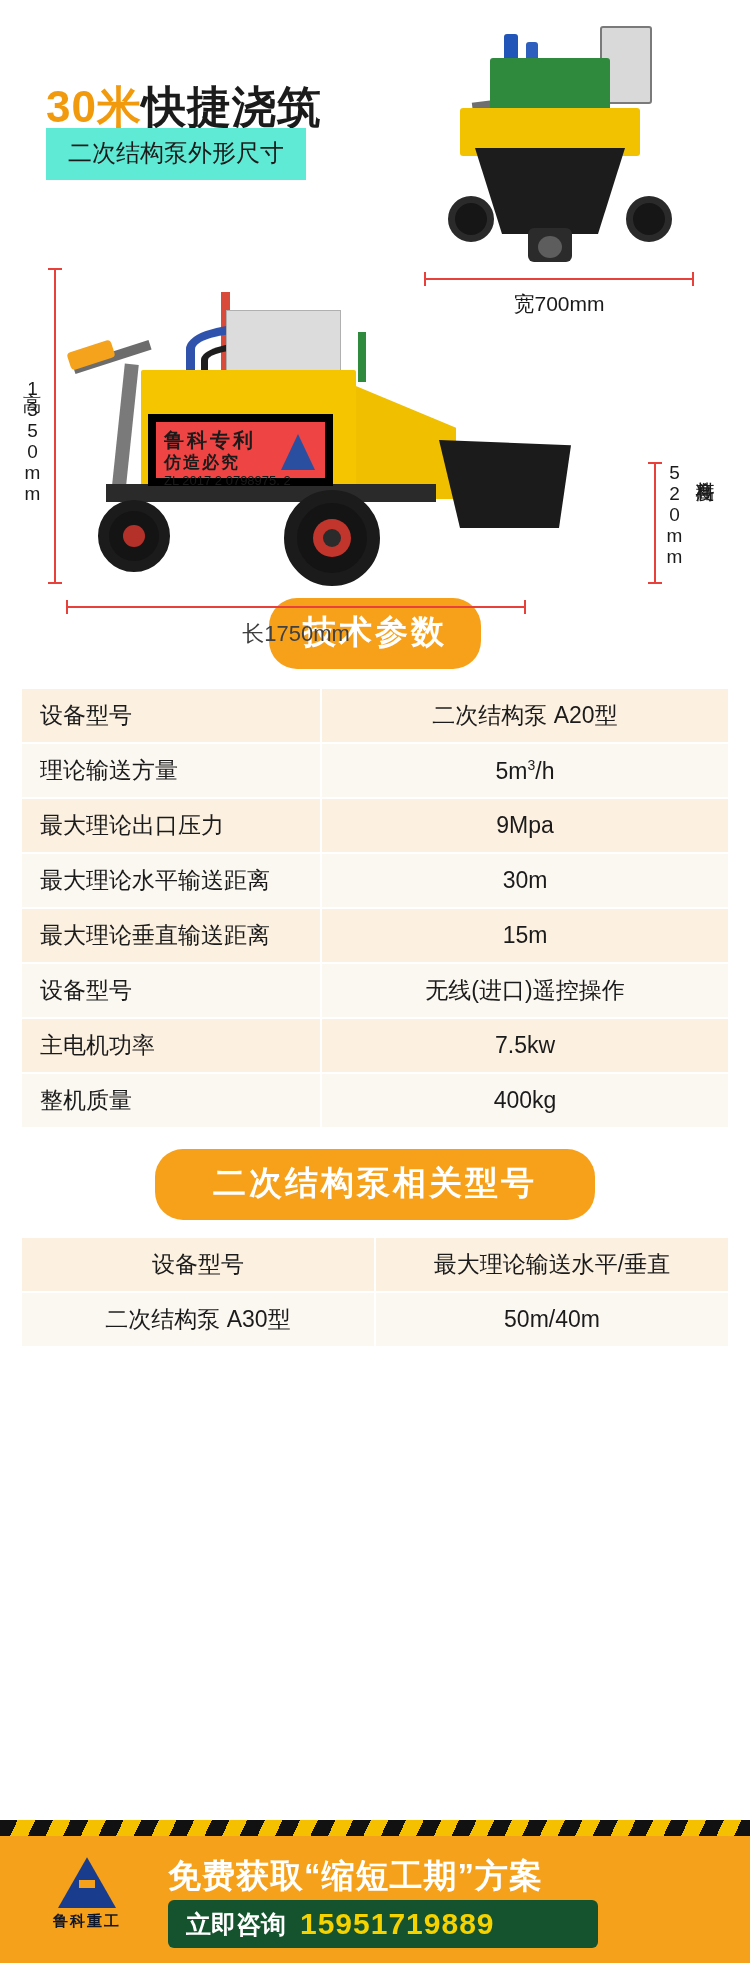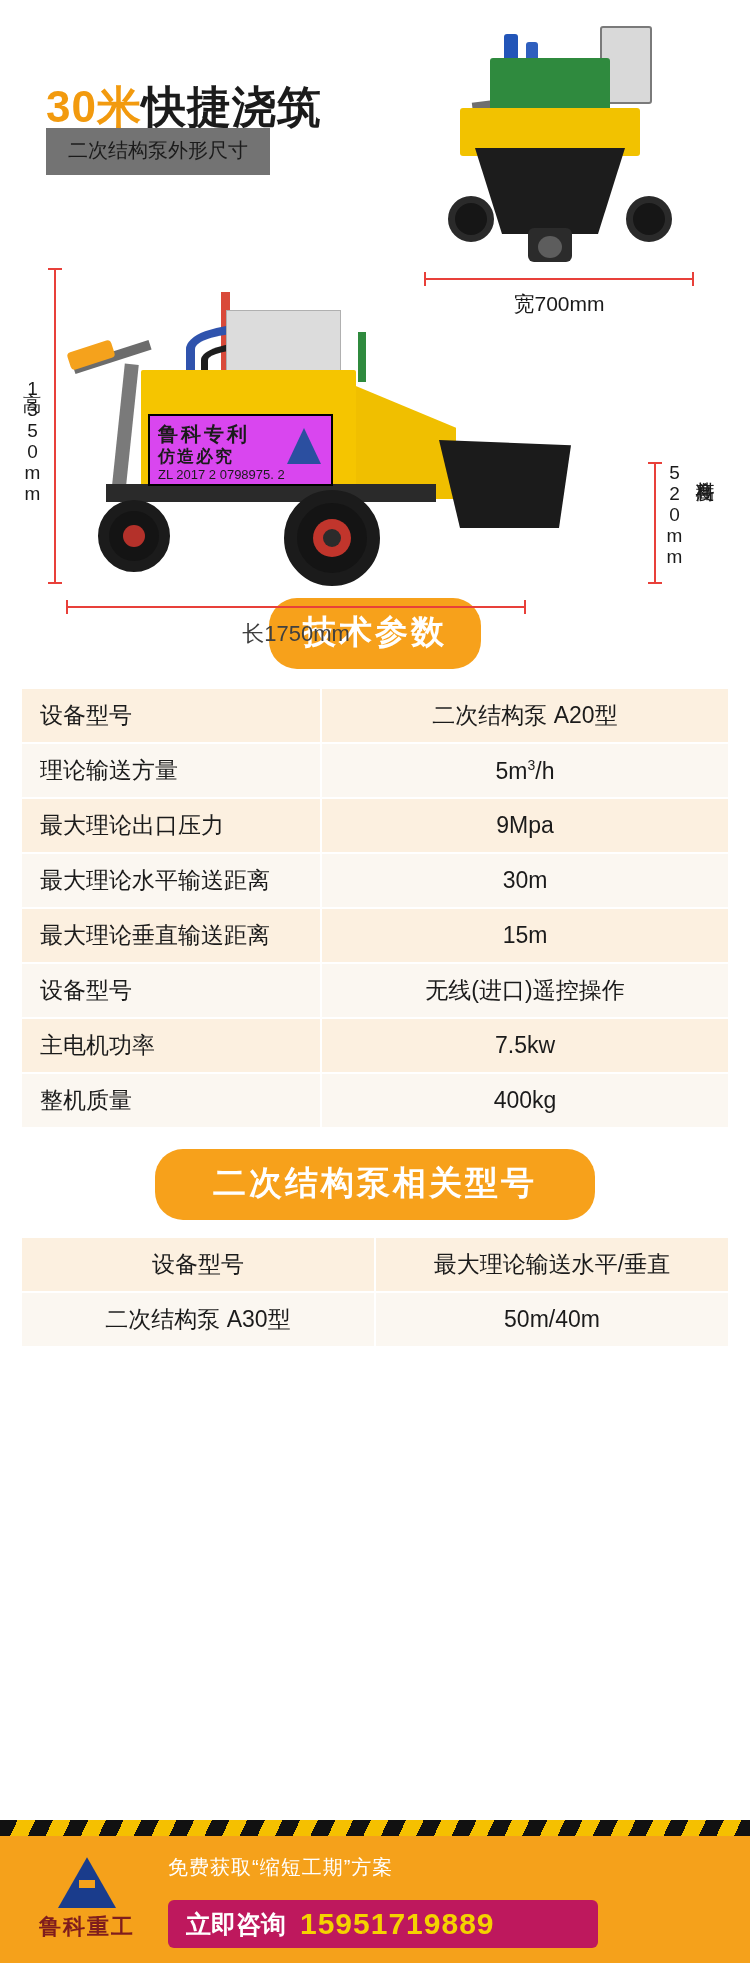--- a/index.html
+++ b/index.html
@@ -28,23 +28,23 @@
     letter-spacing: 1px;
     white-space: nowrap;
     margin-top: 16px;
   }
   .hero-title .num { color: #f29a0e; }
   .hero-title .rest { color: #1b1b1b; }
   .hero-sub {
     position: absolute;
     left: 46px;
     top: 128px;
-    background: #737373;
+    background: #5eead4;
     color: #1b1b1b;
-    font-size: 20px;
+    font-size: 24px;
     padding: 9px 22px 11px 22px;
     white-space: nowrap;
   }
 
   
   .mini-wrap {
     position: absolute;
     right: 20px;
     top: 8px;
     width: 300px;
@@ -171,22 +171,22 @@
   }
   .bm-yellow-rear {
     position: absolute; left: 285px; top: 112px;
     width: 105px; height: 115px;
     background: #f0bf00;
     clip-path: polygon(0 0, 100% 38%, 100% 100%, 0 100%);
   }
   .bm-plate {
     position: absolute; left: 82px; top: 142px;
     width: 185px; height: 72px;
-    background: #d946ef;
-    border: 2px solid #000000;
+    background: #ef4444;
+    border: 8px solid #000000;
   }
   .bm-plate .pl1 { position: absolute; left: 8px; top: 5px; font-size: 20px; font-weight: bold; color: #1b1b1b; letter-spacing: 3px; }
   .bm-plate .pl2 { position: absolute; left: 8px; top: 29px; font-size: 17px; font-weight: bold; color: #1b1b1b; letter-spacing: 2px; }
   .bm-plate .pl3 { position: absolute; left: 8px; top: 51px; font-size: 13px; color: #1b1b1b; letter-spacing: 0px; }
   .bm-plate .logo {
     position: absolute; right: 10px; top: 12px;
     width: 34px; height: 36px;
     background: #2b4fa0;
     clip-path: polygon(50% 0, 100% 100%, 0 100%);
   }
@@ -379,33 +379,33 @@
     width: 58px; height: 54px; margin: 0 auto;
     background: #1a3c8c;
     clip-path: polygon(50% 6%, 100% 100%, 0 100%);
     position: relative;
   }
   .footer-logo .tri:after {
     content: "";
     position: absolute; left: 21px; top: 26px; width: 16px; height: 8px; background: #f5a11b;
   }
   .footer-logo .lg-text {
-    font-size: 22px; font-weight: bold; color: #7f1d1d; margin-top: 4px; letter-spacing: 2px;
+    font-size: 15px; font-weight: bold; color: #0f172a; margin-top: 4px; letter-spacing: 2px;
   }
   .footer-top-text {
     position: absolute; left: 168px; top: 34px;
     width: 560px;
-    font-size: 20px; font-weight: normal; color: #ffffff;
+    font-size: 33px; font-weight: bold; color: #ffffff;
     letter-spacing: 1px;
     white-space: nowrap;
   }
   .cta {
     position: absolute; left: 168px; top: 80px;
     width: 430px; height: 48px;
-    background: #be185d;
+    background: #14532d;
     border-radius: 6px;
     display: flex; align-items: center;
   }
   .cta .label {
     color: #ffffff; font-size: 25px; font-weight: bold; padding: 0 14px 0 18px; white-space: nowrap;
   }
   .cta .phone {
     color: #f5d200; font-size: 30px; font-weight: bold; letter-spacing: 1px; white-space: nowrap;
   }
 </style>

